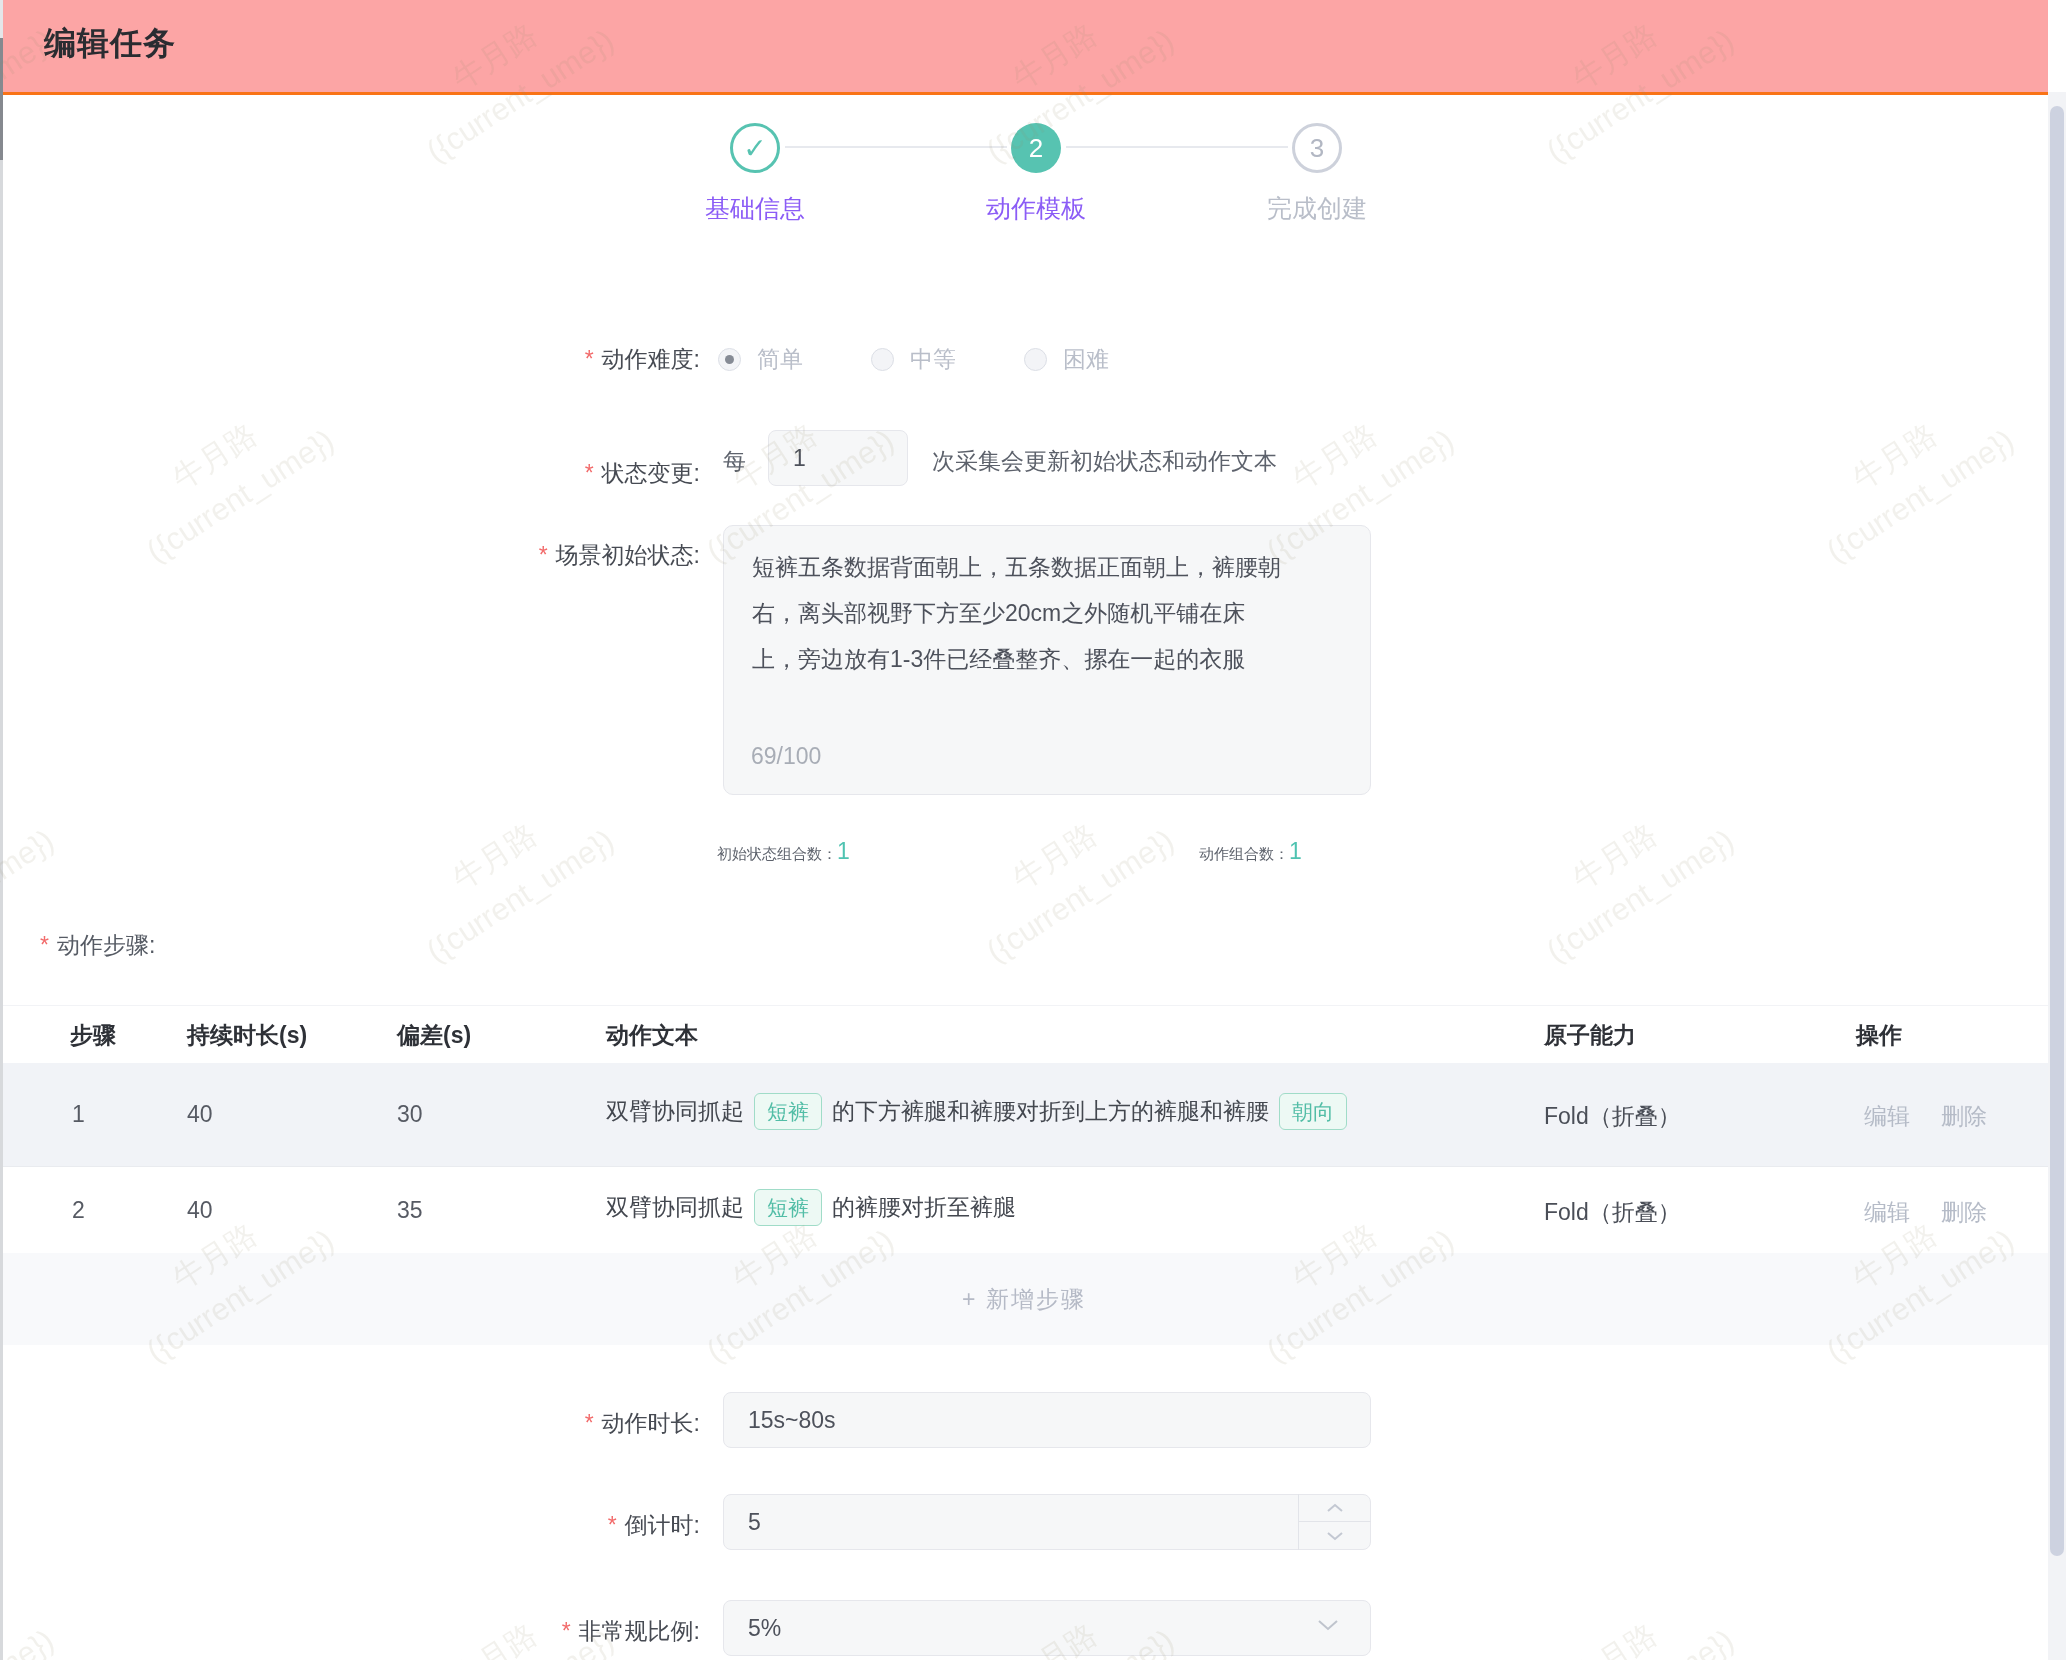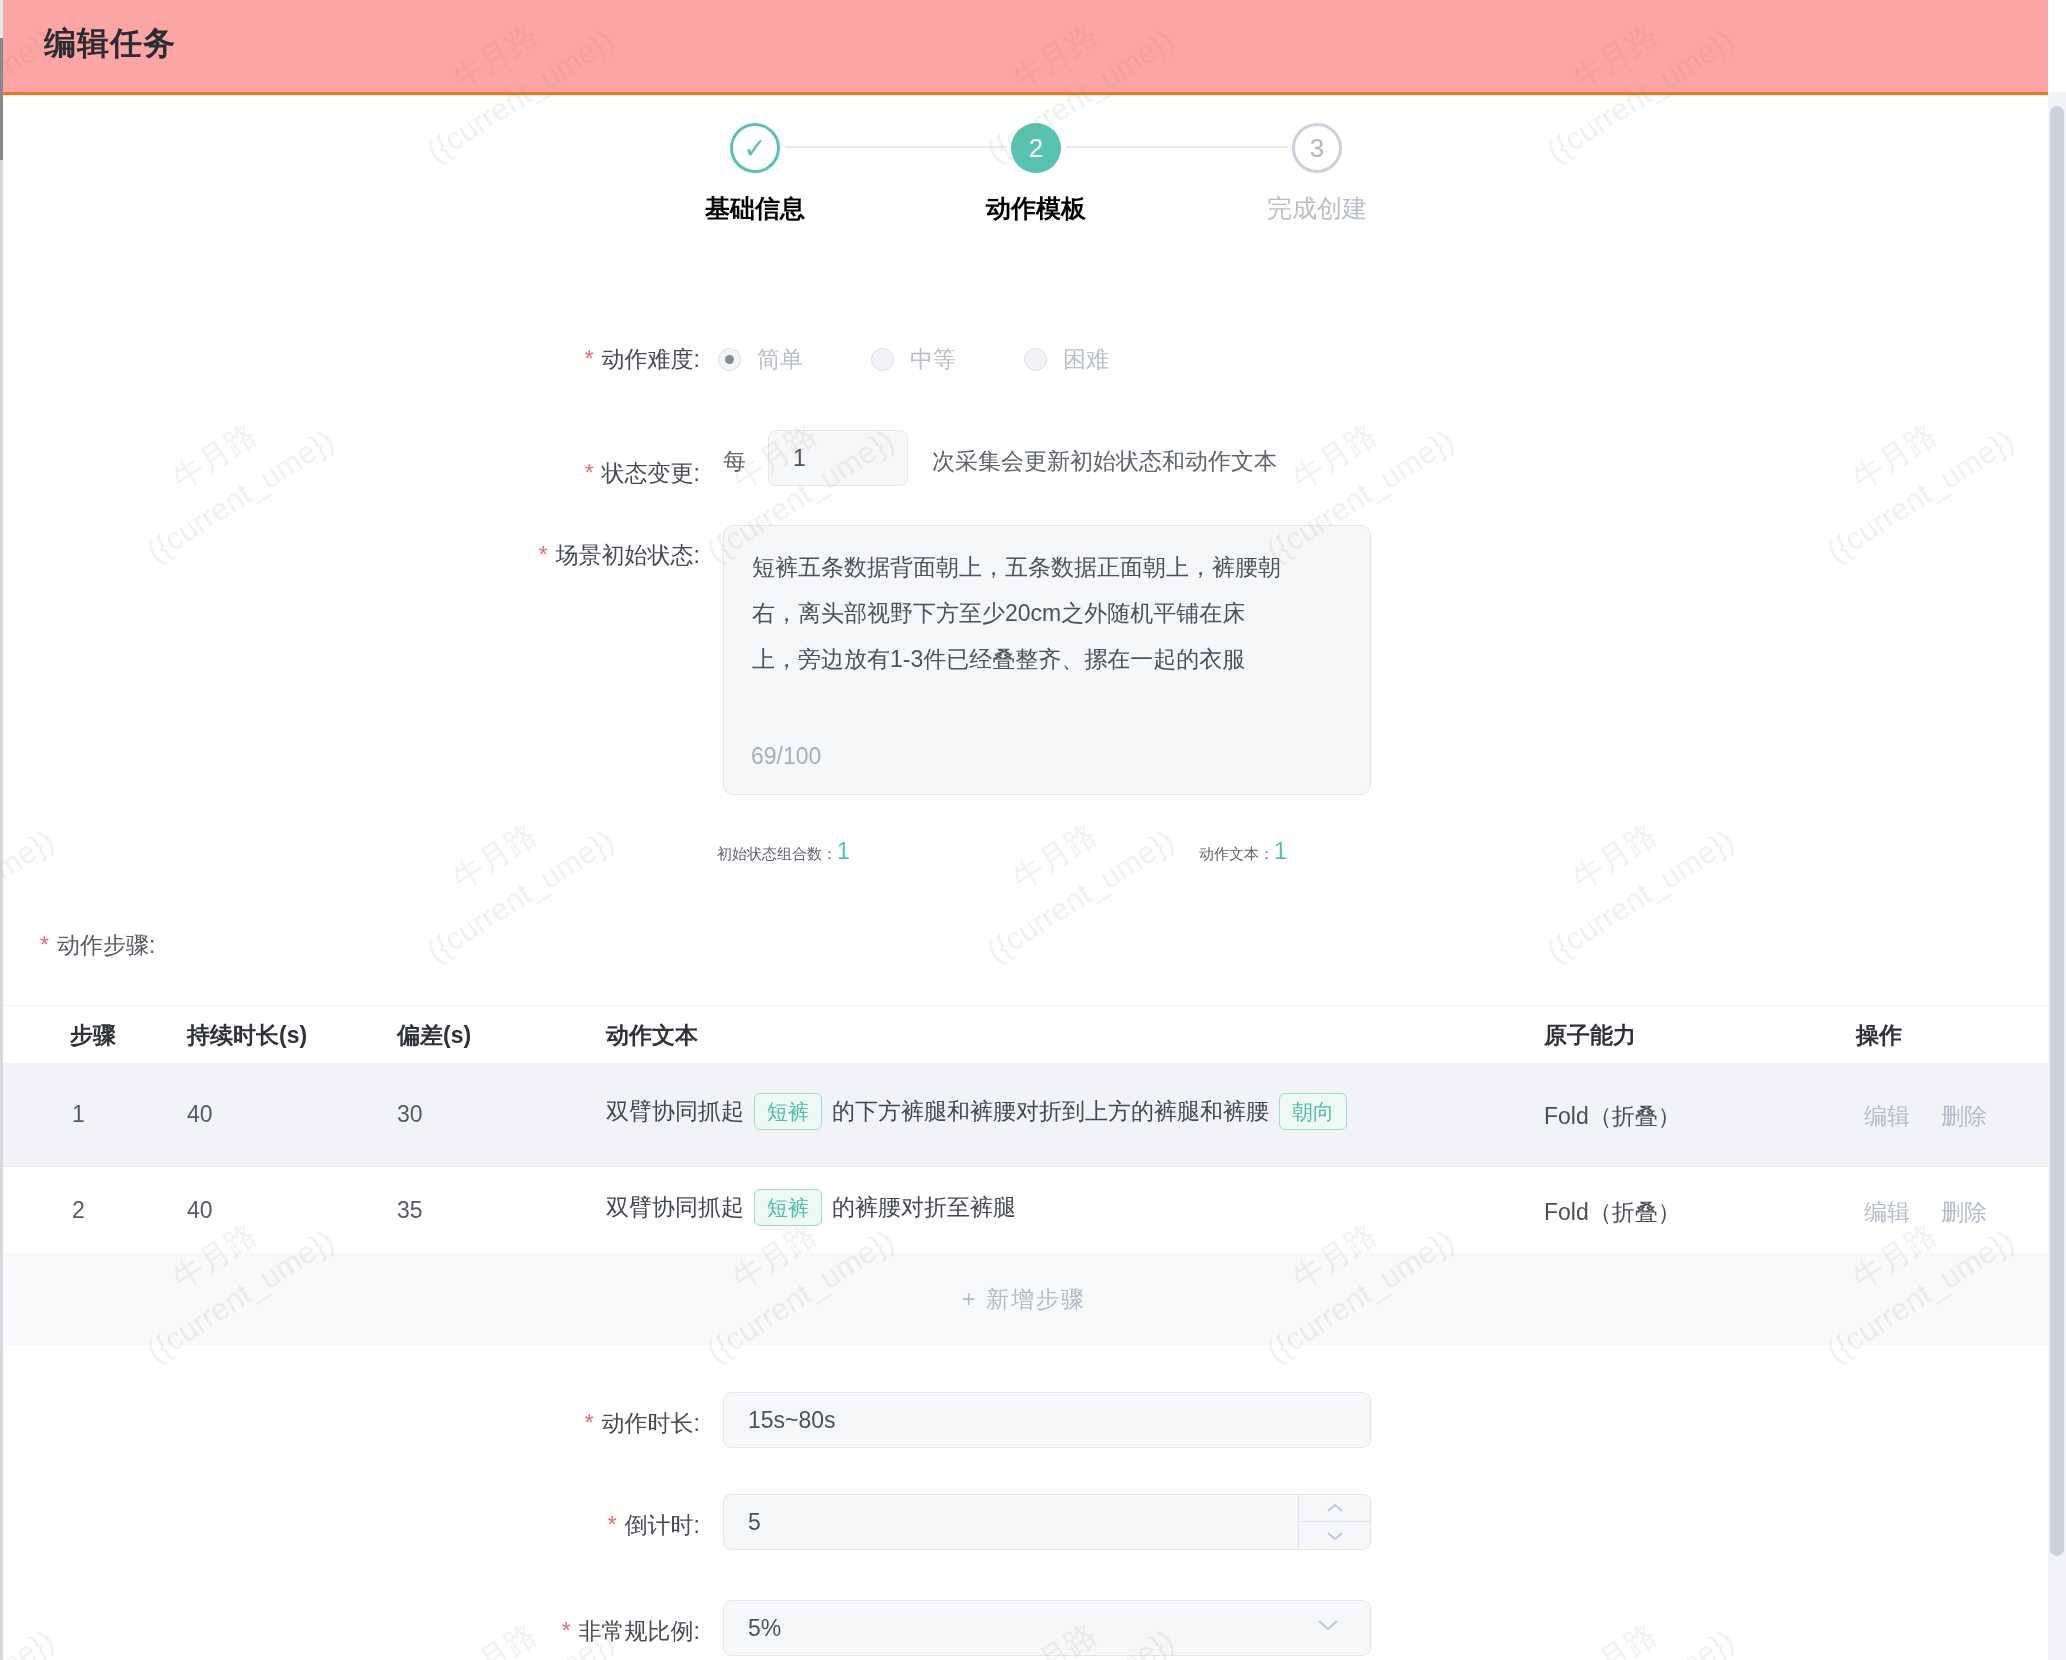--- a/index.html
+++ b/index.html
@@ -15,21 +15,21 @@
   .edge{position:absolute;left:0;width:3px;z-index:3;}
 
   
   .step-line{position:absolute;top:146px;height:2px;background:#e7e9ee;z-index:1;}
   .step-circle{position:absolute;top:123px;width:50px;height:50px;border-radius:50%;box-sizing:border-box;
     display:flex;align-items:center;justify-content:center;font-size:26px;z-index:2;background:#fff;}
   .sc-done{border:3px solid #57c3b1;color:#57c3b1;font-size:28px;}
   .sc-active{background:#57c3b1;color:#ffffff;font-weight:500;}
   .sc-wait{border:3px solid #cdd1db;color:#b2b7c3;}
   .step-label{position:absolute;top:192px;width:240px;text-align:center;font-size:25px;z-index:2;}
-  .sl-dark{color:#000000;font-weight:bold;}
+  .sl-dark{color:#8b5cf6;font-weight:normal;}
   .sl-gray{color:#b9bec9;font-weight:500;}
 
   
   .req{color:#f26b6b;margin-right:8px;font-size:23px;}
   .flabel{position:absolute;right:1366px;text-align:right;font-size:23px;color:#474b53;white-space:nowrap;z-index:2;}
   .fmid{font-size:23px;color:#5d626c;}
 
   
   .radio-row{position:absolute;left:718px;top:344px;display:flex;align-items:center;z-index:2;}
   .radio{display:flex;align-items:center;margin-right:68px;cursor:pointer;}
@@ -132,21 +132,21 @@
   <span class="fmid" style="position:absolute;left:932px;top:446px;z-index:2;">次采集会更新初始状态和动作文本</span>
 
   <div class="flabel" style="top:540px;"><span class="req">*</span><span>场景初始状态:</span></div>
   <textarea class="tarea" style="left: 723px; top: 525px; width: 648px; height: 270px;">短裤五条数据背面朝上，五条数据正面朝上，裤腰朝右，离头部视野下方至少20cm之外随机平铺在床上，旁边放有1-3件已经叠整齐、摞在一起的衣服</textarea>
   <div class="counter" style="left:751px;top:743px;">69/100</div>
 
   <div style="position:absolute;left:717px;top:838px;z-index:2;">
     <span class="combo-label">初始状态组合数：</span><span class="combo-val">1</span>
   </div>
   <div style="position:absolute;left:1199px;top:838px;z-index:2;">
-    <span class="combo-label">动作文本：</span><span class="combo-val">1</span>
+    <span class="combo-label">动作组合数：</span><span class="combo-val">1</span>
   </div>
 
   <div style="position:absolute;left:40px;top:930px;font-size:23px;color:#565b64;z-index:2;">
     <span class="req">*</span><span>动作步骤:</span>
   </div>
 
   <div class="thead">
     <span class="th" style="left:70px;">步骤</span>
     <span class="th" style="left:187px;">持续时长(s)</span>
     <span class="th" style="left:397px;">偏差(s)</span>

